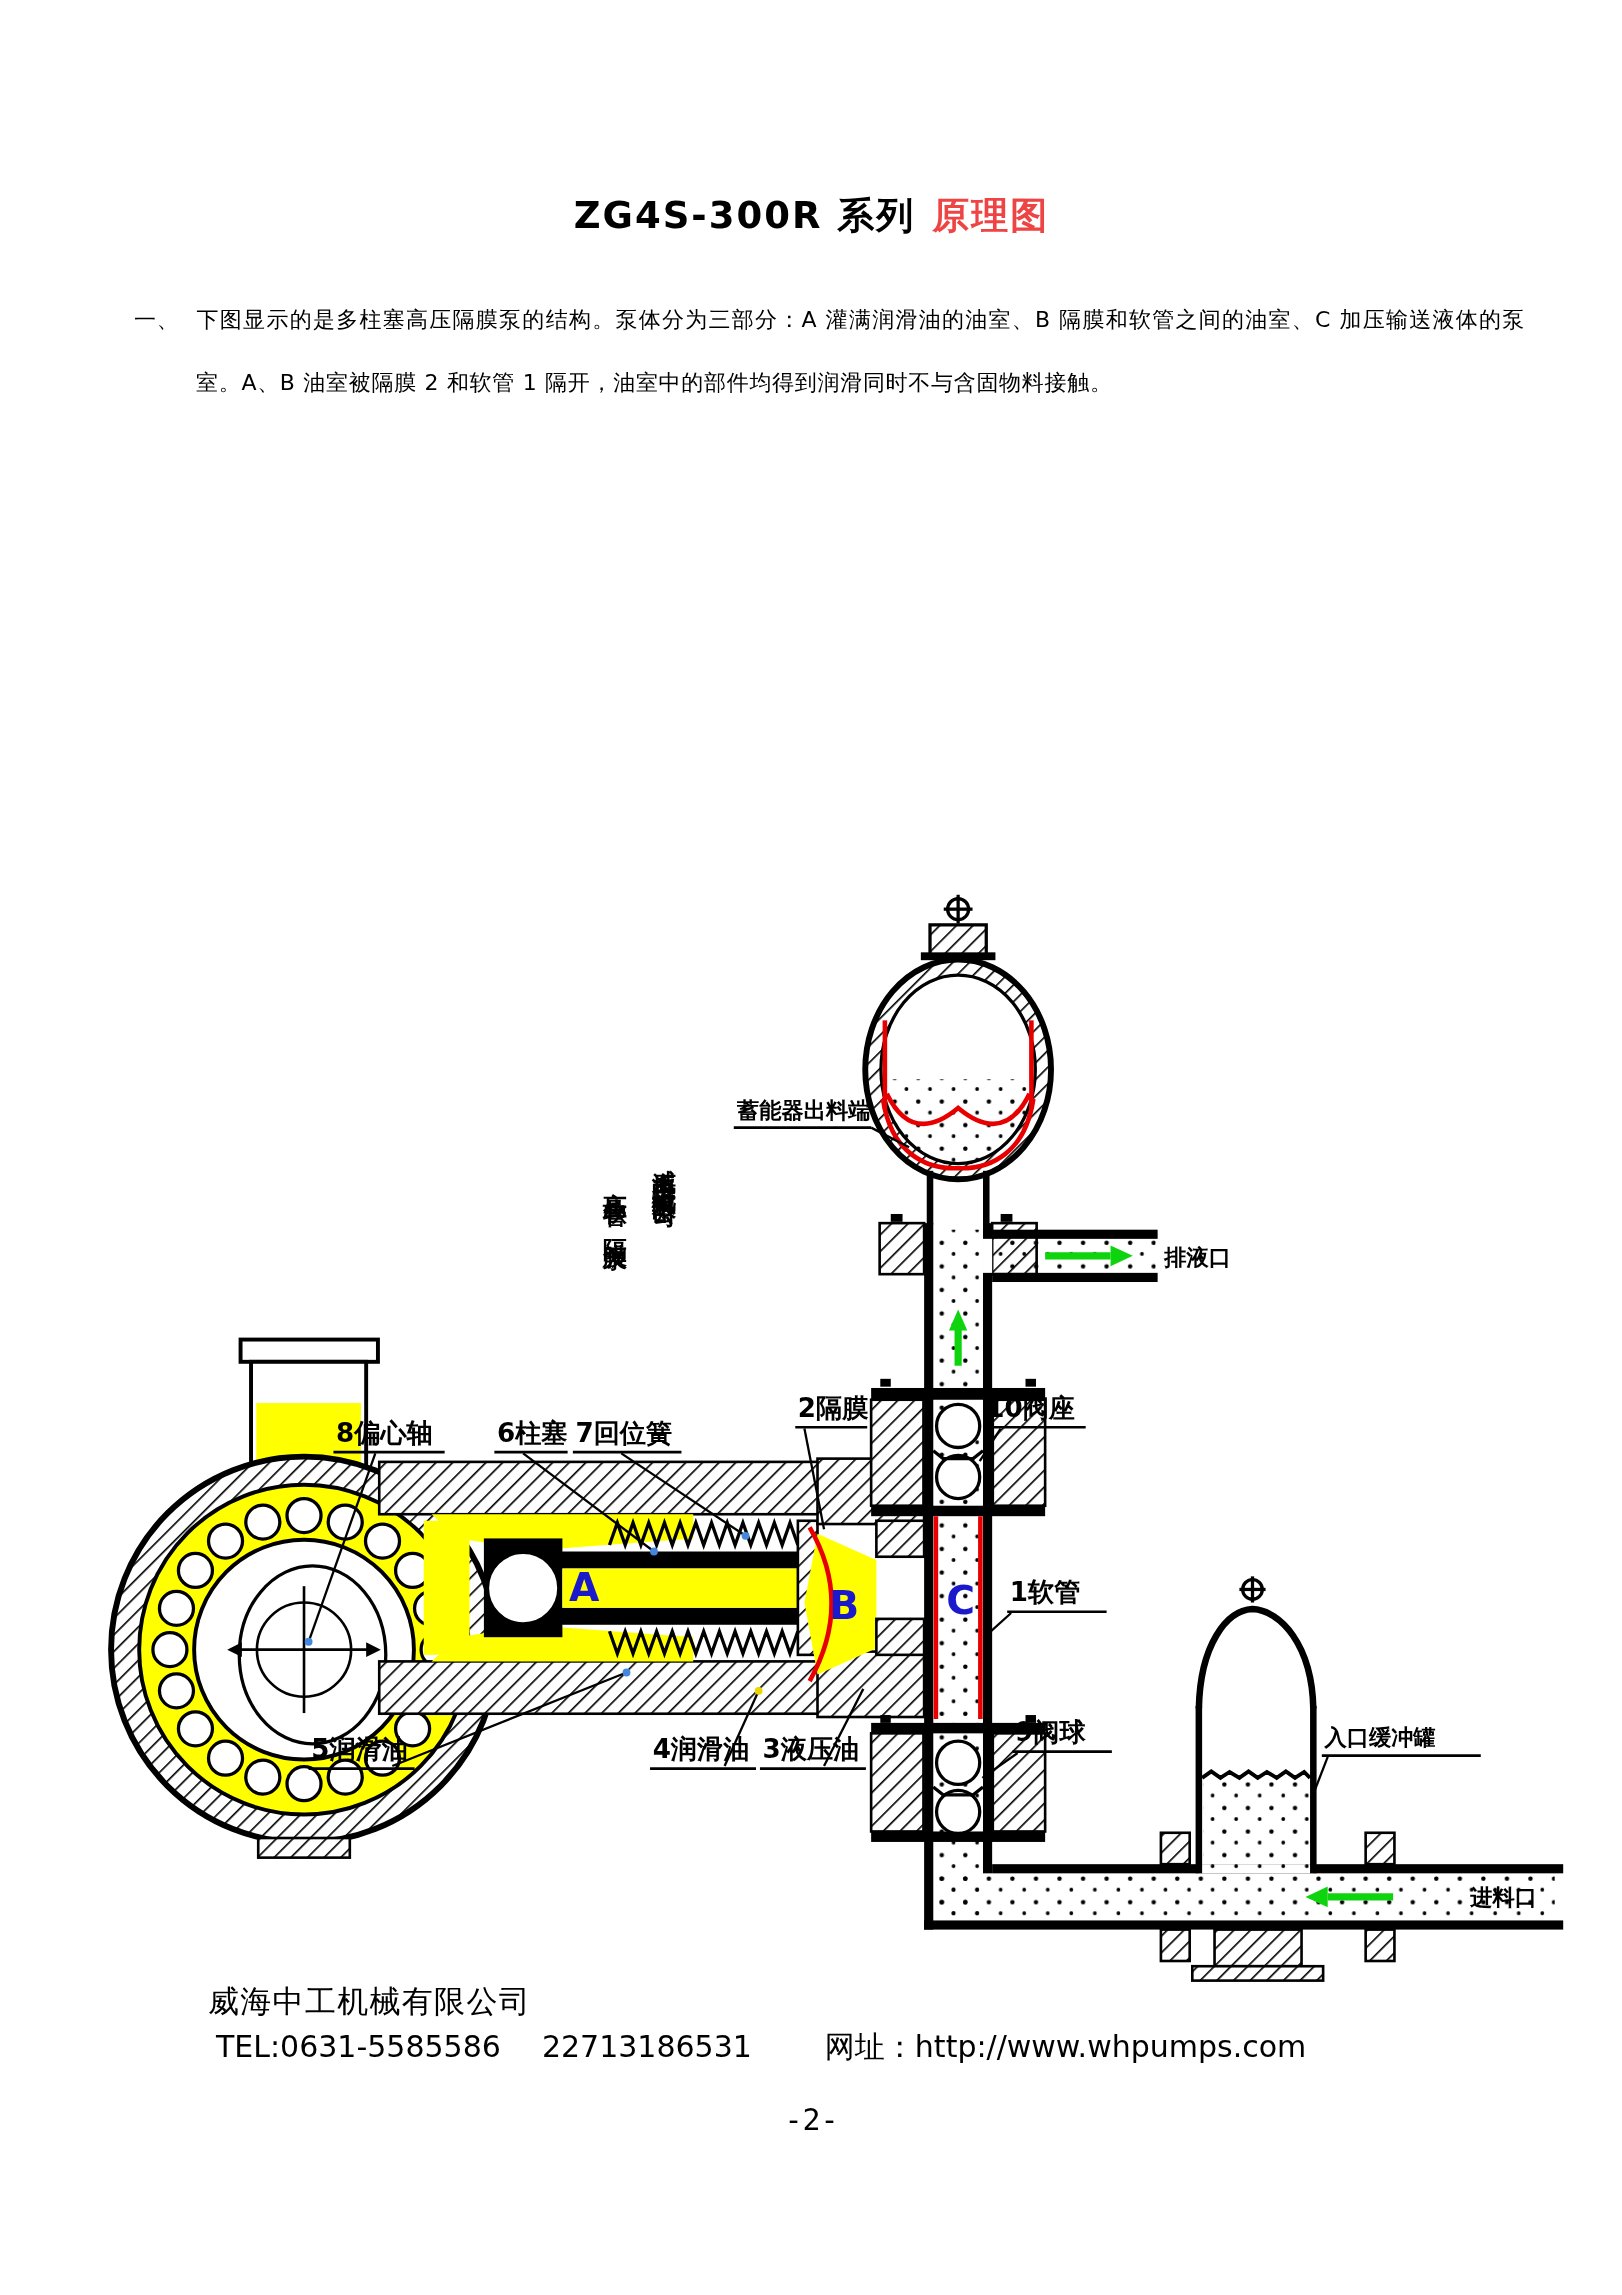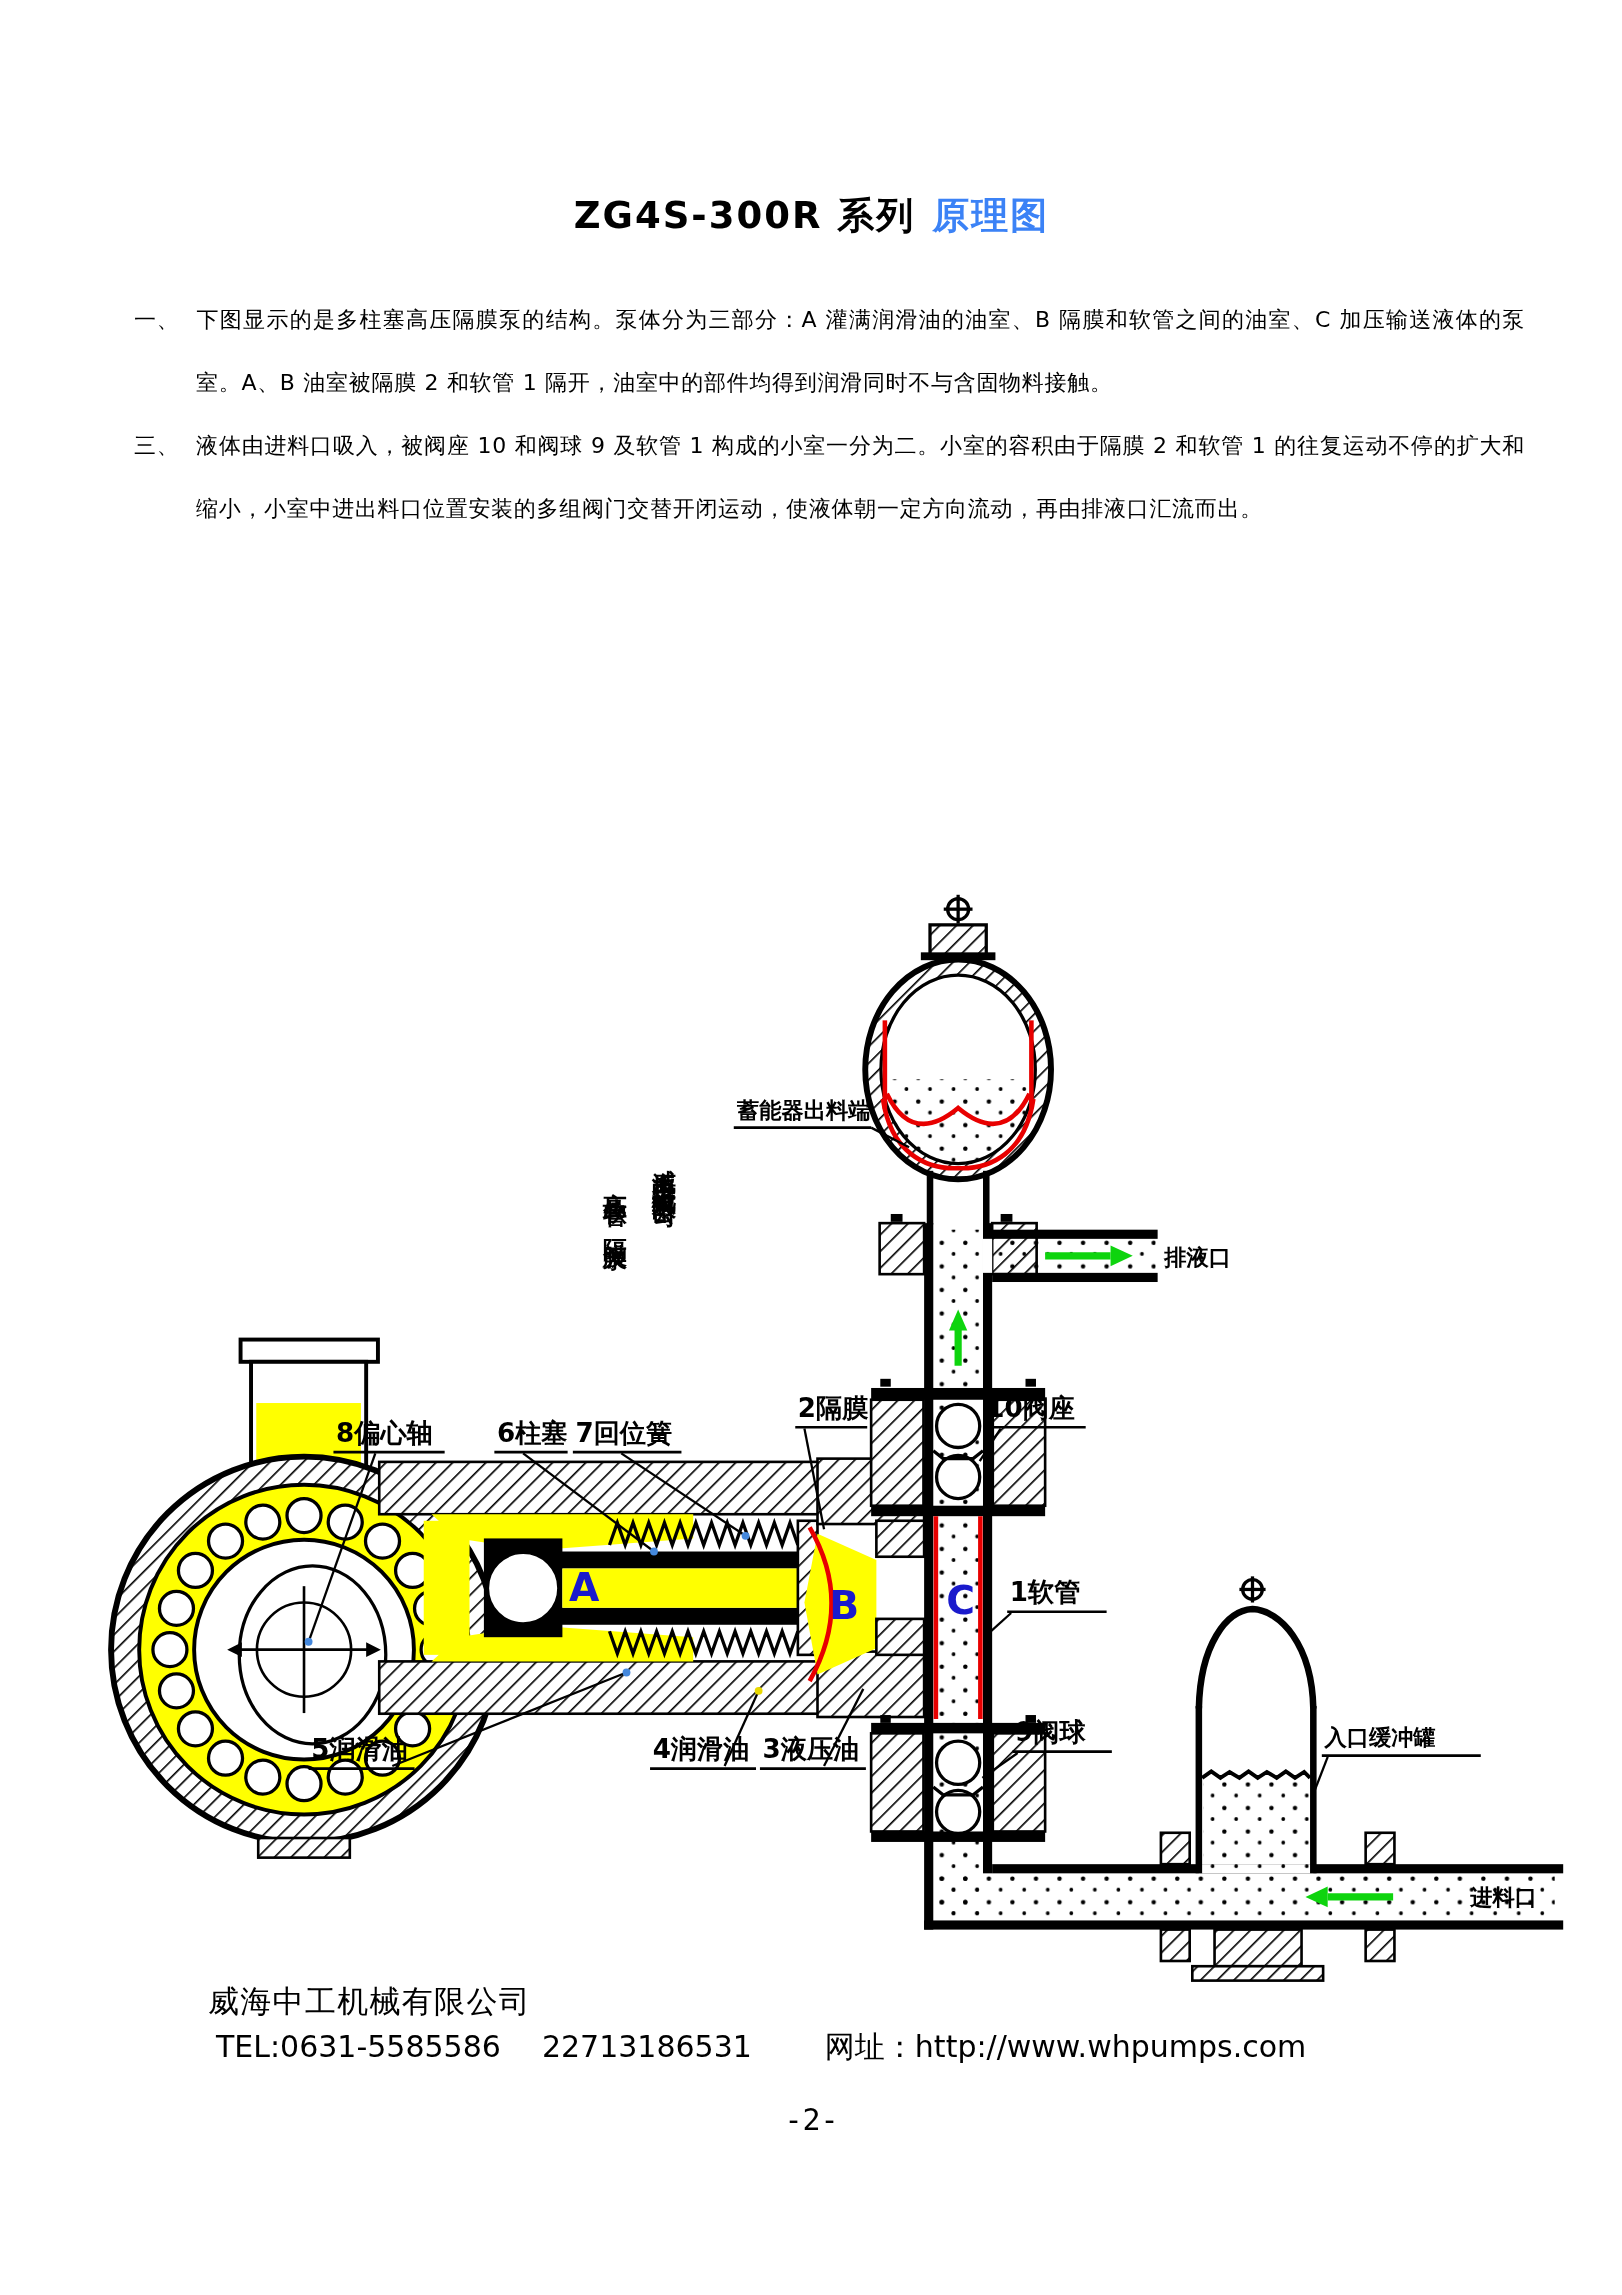--- a/index.html
+++ b/index.html
@@ -1,21 +1,21 @@
 <!DOCTYPE html>
 <html style="font-size:10.5px"><head>
 <meta charset="utf-8">
 <style>
   html,body{margin:0;padding:0}
   body{width:1623px;height:2295px;background:#ffffff;position:relative;
        font-family:"DejaVu Sans","Liberation Sans",sans-serif;color:#000}
   .abs{position:absolute}
   .title-wrap{top:191px;left:0;width:1623px;text-align:center;font-size:37px;
               font-weight:bold;letter-spacing:2px;white-space:nowrap}
-  .title-accent{color:#3b82f6;margin-left:17px}
+  .title-accent{color:#ef4444;margin-left:17px}
   .paras{top:288px;left:134px;width:1391px;font-size:22px;line-height:63px;
          text-align:justify;letter-spacing:0.7px}
   .para{padding-left:62px;text-indent:0;margin:0}
   .para .marker{display:inline-block;width:62px;margin-left:-62px}
   .vtext{writing-mode:vertical-rl;text-orientation:upright;font-size:24px;
          font-weight:bold;letter-spacing:3.9px;line-height:1}
   .footer-company{top:1981px;left:208px;font-size:31px;letter-spacing:1.3px}
   .footer-contact{top:2027px;left:216px;font-size:30px;white-space:nowrap}
   .footer-contact .mobile{margin-left:41px}
   .footer-contact .web{margin-left:73px}
@@ -34,21 +34,20 @@
 </style>
 </head>
 <body>
 
 <div class="abs title-wrap">
   <span>ZG4S-300R 系列</span><span class="title-accent">原理图</span>
 </div>
 
 <div class="abs paras">
   <p class="para"><span class="marker">一、</span><span>下图显示的是多柱塞高压隔膜泵的结构。泵体分为三部分：A 灌满润滑油的油室、B 隔膜和软管之间的油室、C 加压输送液体的泵室。A、B 油室被隔膜 2 和软管 1 隔开，油室中的部件均得到润滑同时不与含固物料接触。</span></p>
-  <p class="para"><span class="marker">三、</span><span>液体由进料口吸入，被阀座 10 和阀球 9 及软管 1 构成的小室一分为二。小室的容积由于隔膜 2 和软管 1 的往复运动不停的扩大和缩小，小室中进出料口位置安装的多组阀门交替开闭运动，使液体朝一定方向流动，再由排液口汇流而出。</span></p>
 </div>
 
 <svg class="abs" style="left:65px;top:883px" width="1505" height="1112" viewBox="0 0 2300 1700">
   <defs>
     <pattern id="hatch" width="18" height="18" patternUnits="userSpaceOnUse" patternTransform="rotate(45)">
       <rect width="18" height="18" fill="#ffffff"></rect>
       <line x1="0" y1="0" x2="0" y2="18" stroke="#000" stroke-width="5"></line>
     </pattern>
     <pattern id="dots" width="36" height="36" patternUnits="userSpaceOnUse">
       <circle cx="8" cy="10" r="3.4" fill="#000"></circle>

